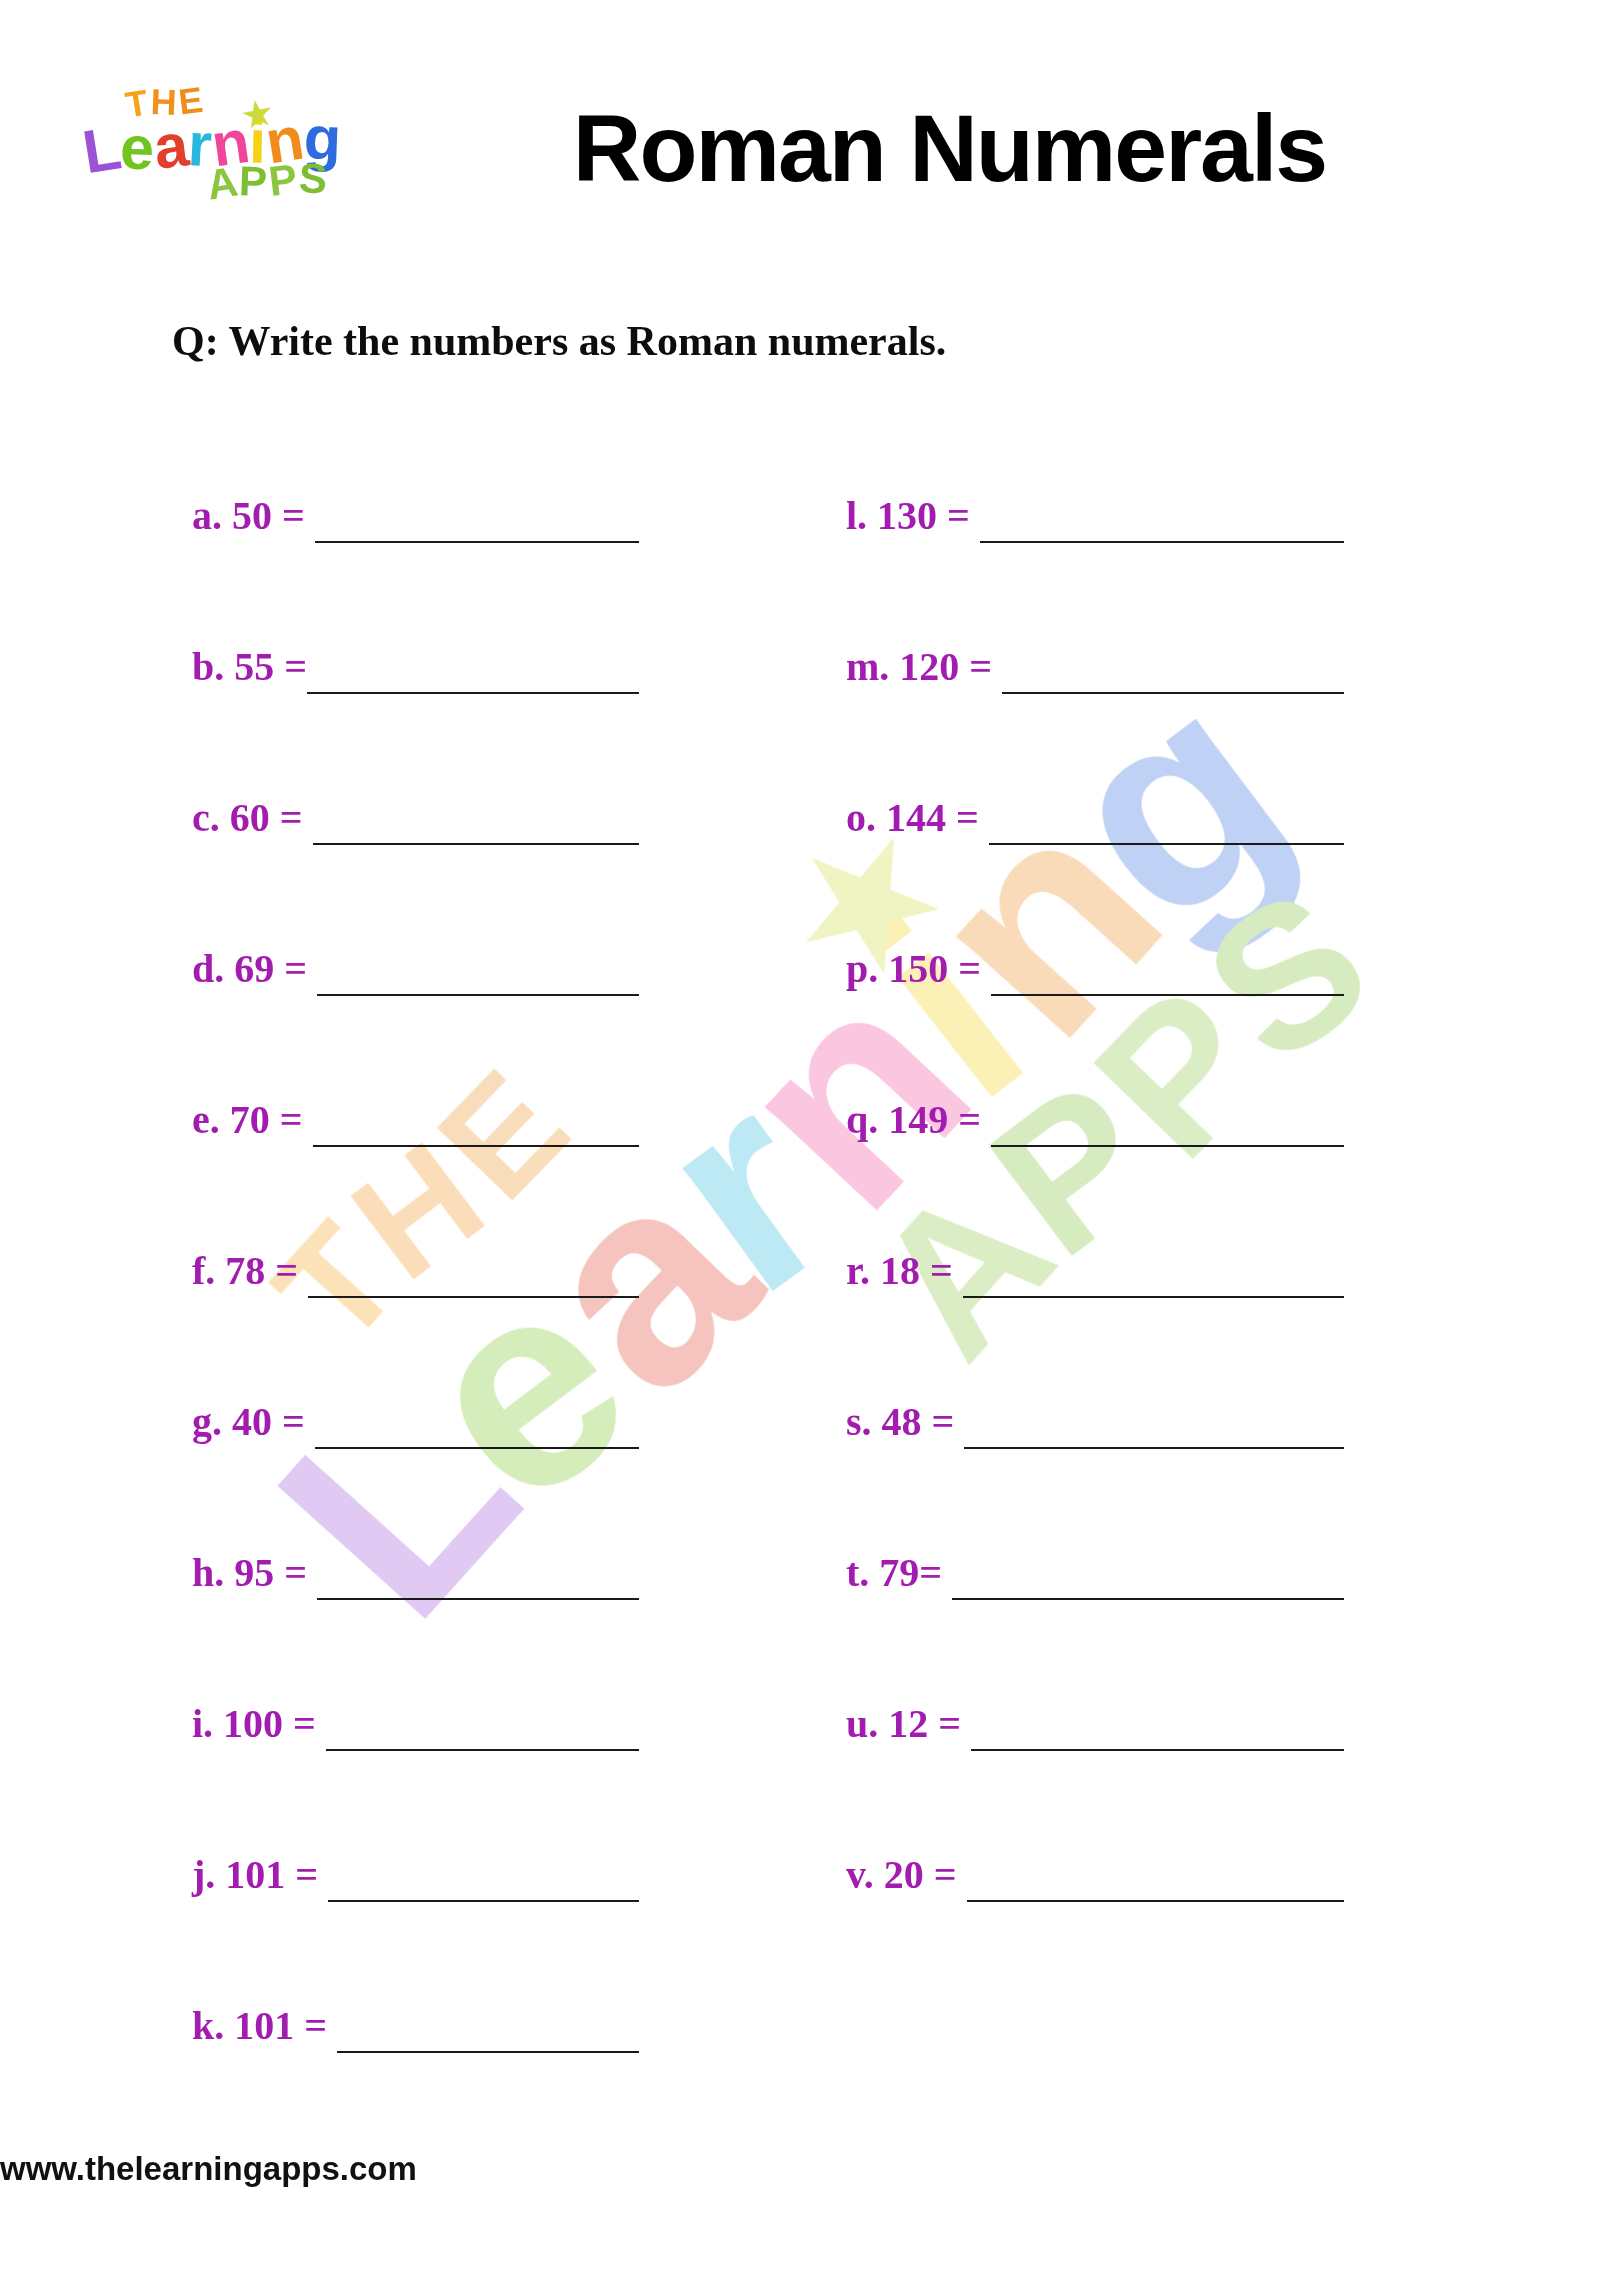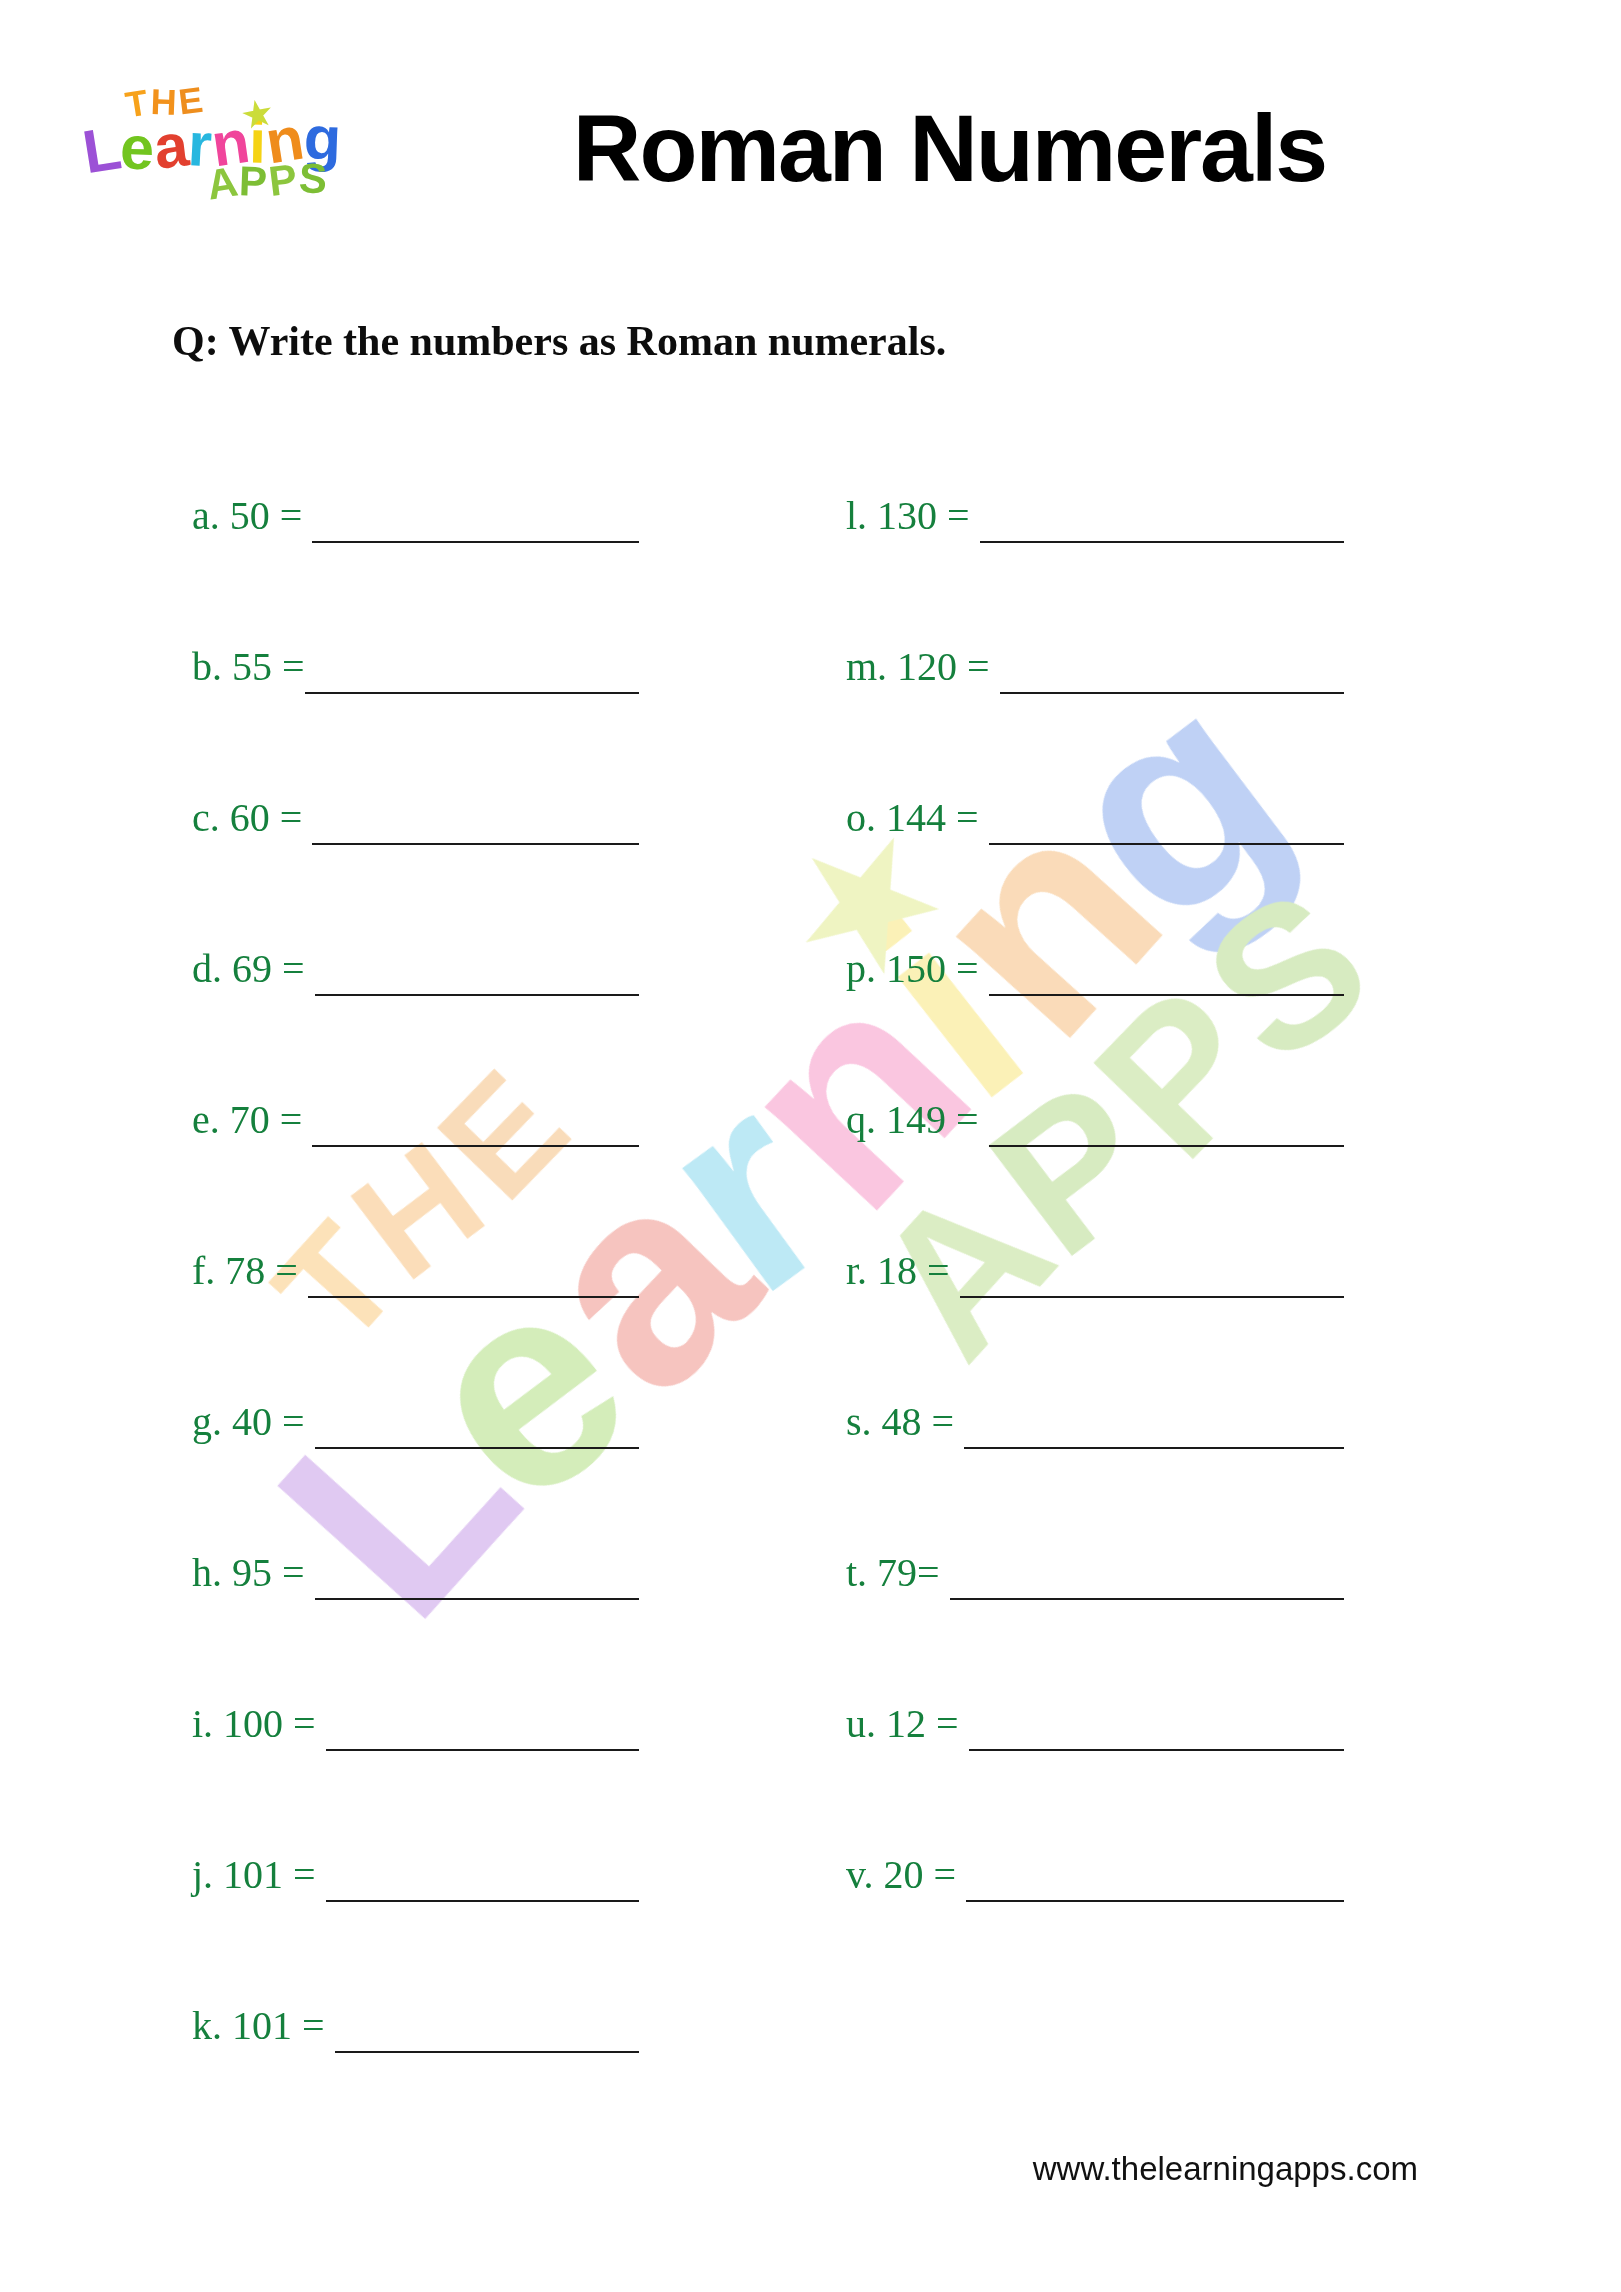--- a/index.html
+++ b/index.html
@@ -44,32 +44,32 @@
   }
   
   .col{position:absolute;top:485px;z-index:2;}
   .col-left{left:192px;width:447px;}
   .col-right{left:846px;width:498px;}
   .ws-row{
     height:151px;
     display:flex;align-items:flex-start;
     font-size:40px;line-height:61px;
   }
-  .ws-prefix{white-space:pre;color:#15803d;}
+  .ws-prefix{white-space:pre;color:#a21caf;font-weight:bold;}
   .ws-blank{
     flex:1 1 auto;
     height:56px;
     border-bottom:2.9px solid #1a1a1a;
   }
   
   .footer{
     position:absolute;left:0;top:2145px;width:1418px;
-    text-align:right;
-    font-family:"Liberation Sans", sans-serif;
-    font-weight:normal;font-size:33px;line-height:47px;
+    text-align:left;
+    font-family:"Liberation Sans", sans-serif;
+    font-weight:bold;font-size:33px;line-height:47px;
     color:#111;z-index:2;
   }
   
   .watermark{
     position:absolute;left:113px;top:461px;
     width:1362px;height:1402px;
     display:flex;flex-direction:column;
     justify-content:center;align-items:center;
     transform:rotate(-42deg);
     opacity:0.30;

